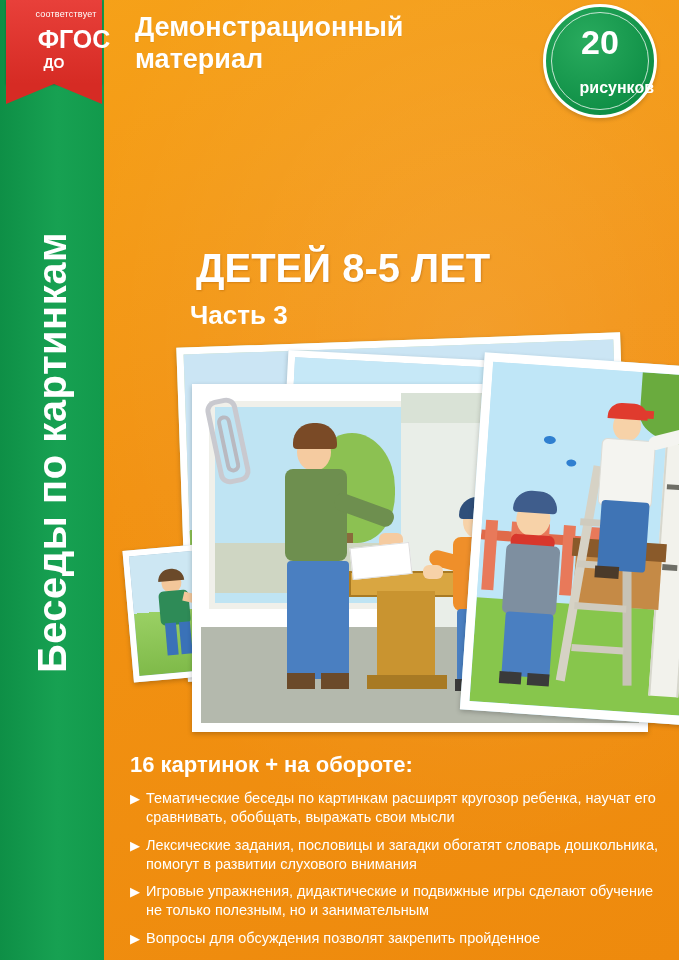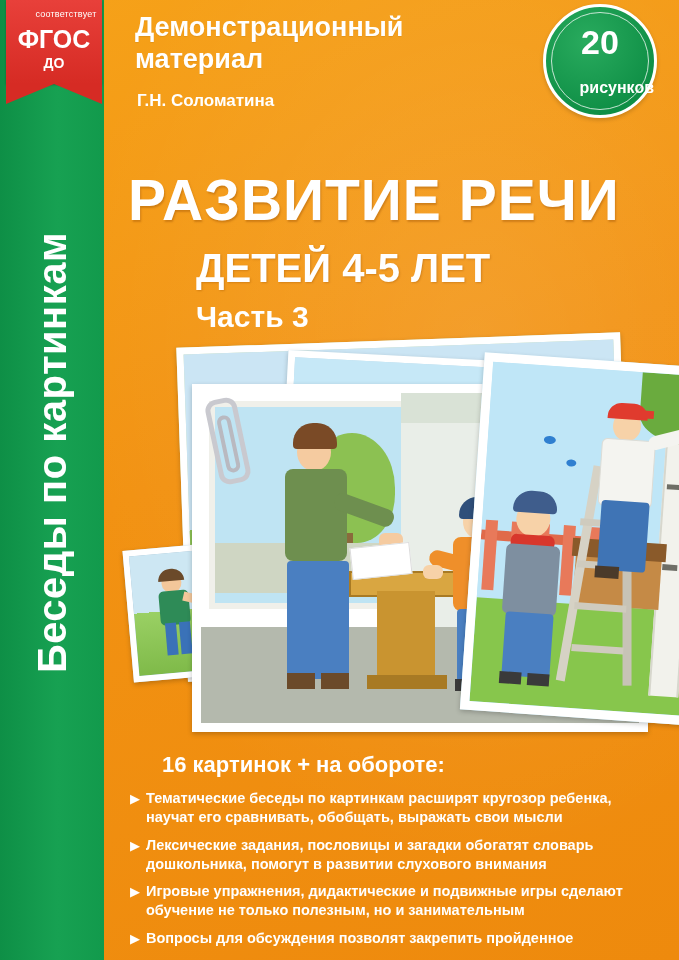--- a/index.html
+++ b/index.html
@@ -92,20 +92,21 @@
   }
   .fgos-big {
     position: absolute;
     top: 26px; left: 0;
     width: 96px;
     text-align: center;
     color: #ffffff;
     font-size: 25px;
     font-weight: bold;
     line-height: 1.05;
+    padding-left: 20px;
   }
   .fgos-sub {
     position: absolute;
     top: 55px; left: 0;
     width: 96px;
     text-align: center;
     color: #ffffff;
     font-size: 14px;
     font-weight: bold;
   }
@@ -192,25 +193,25 @@
     width: 470px;
     color: #ffffff;
     font-size: 40px;
     font-weight: bold;
     line-height: 1;
     z-index: 4;
     text-shadow: 1px 1px 2px rgba(140,70,0,0.3);
   }
   .part {
     position: absolute;
-    left: 196px;
+    left: 190px;
     top: 300px;
     width: 470px;
     color: #ffffff;
-    font-size: 30px;
+    font-size: 26px;
     font-weight: bold;
     z-index: 4;
   }
 
   
   .photos {
     position: absolute;
     left: 120px;
     top: 338px;
     width: 540px;
@@ -302,38 +303,37 @@
     left: 130px;
     top: 752px;
     width: 530px;
     z-index: 4;
   }
   .bottom-head {
     color: #ffffff;
     font-size: 22px;
     font-weight: bold;
     margin-bottom: 11px;
-    margin-left: 32px;
   }
   .bullet-row {
     display: flex;
     align-items: flex-start;
     margin-bottom: 9px;
   }
   .bullet-mark {
     color: #ffffff;
     font-size: 13px;
     line-height: 19px;
     margin-right: 6px;
     flex: 0 0 auto;
   }
   .bullet-text {
     color: #ffffff;
     font-size: 14.5px;
-    font-weight: bold;
+    font-weight: normal;
     line-height: 1.3;
   }
   .shape { position: absolute; }
 </style>
 </head>
 <body>
 
 <div class="cover">
 
   <div class="photos">
@@ -462,31 +462,29 @@
       <div class="fgos-sub">ДО</div>
     </div>
     <div class="fgos-tail"></div>
   </div>
 
   <div class="demo">
     <div>Демонстрационный</div>
     <div>материал</div>
   </div>
   <div class="authors">
-    <div>Г.Н. Соломатина</div>
   </div>
 
   <div class="badge">
     <div class="badge-inner"></div>
     <div class="badge-num">20</div>
     <div class="badge-label">рисунков</div>
   </div>
 
-  <div class="title">РАЗВИТИЕ РЕЧИ</div>
-  <div class="subtitle">ДЕТЕЙ 4-5 ЛЕТ</div>
+  <div class="subtitle">ДЕТЕЙ 8-5 ЛЕТ</div>
   <div class="part">Часть 3</div>
 
 
   <div class="bottom">
     <div class="bottom-head">16 картинок + на обороте:</div>
 
     <div class="bullet-row">
       <span class="bullet-mark">▶</span>
       <span class="bullet-text">Тематические беседы по картинкам расширят кругозор ребенка, научат его сравнивать, обобщать, выражать свои мысли</span>
     </div>

